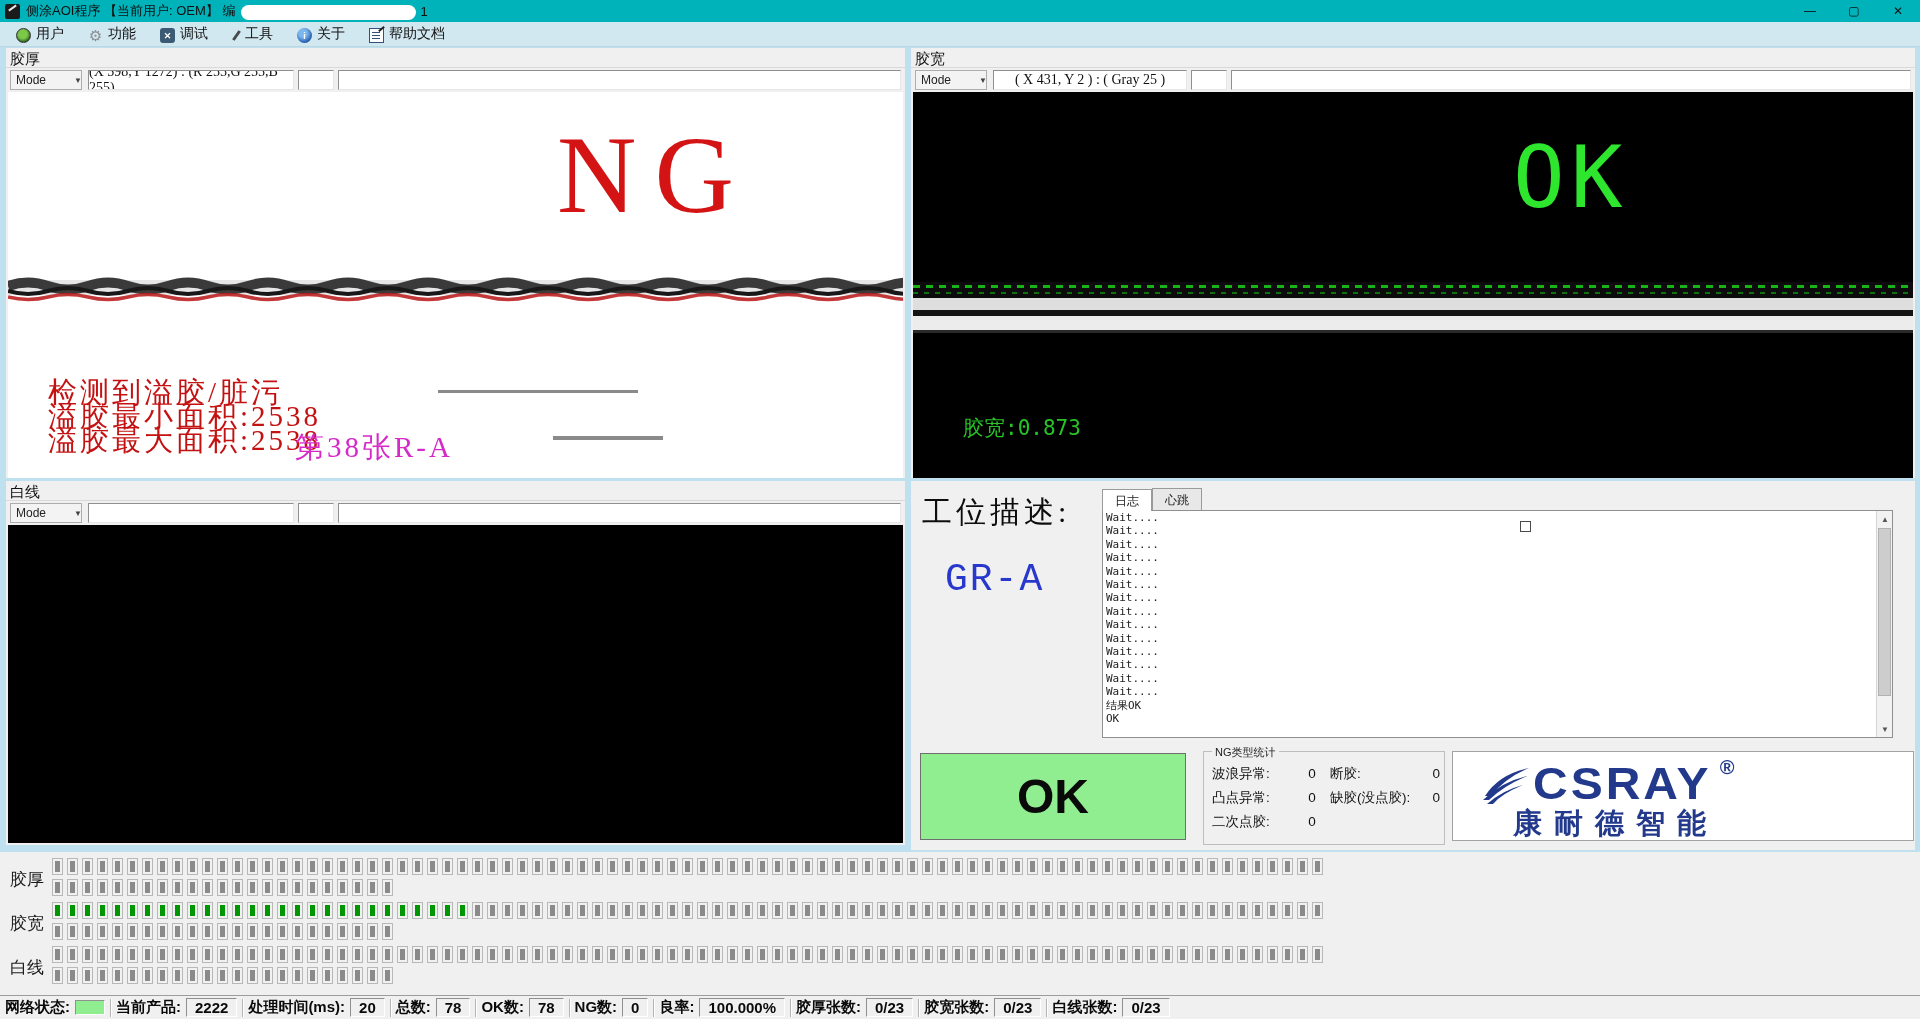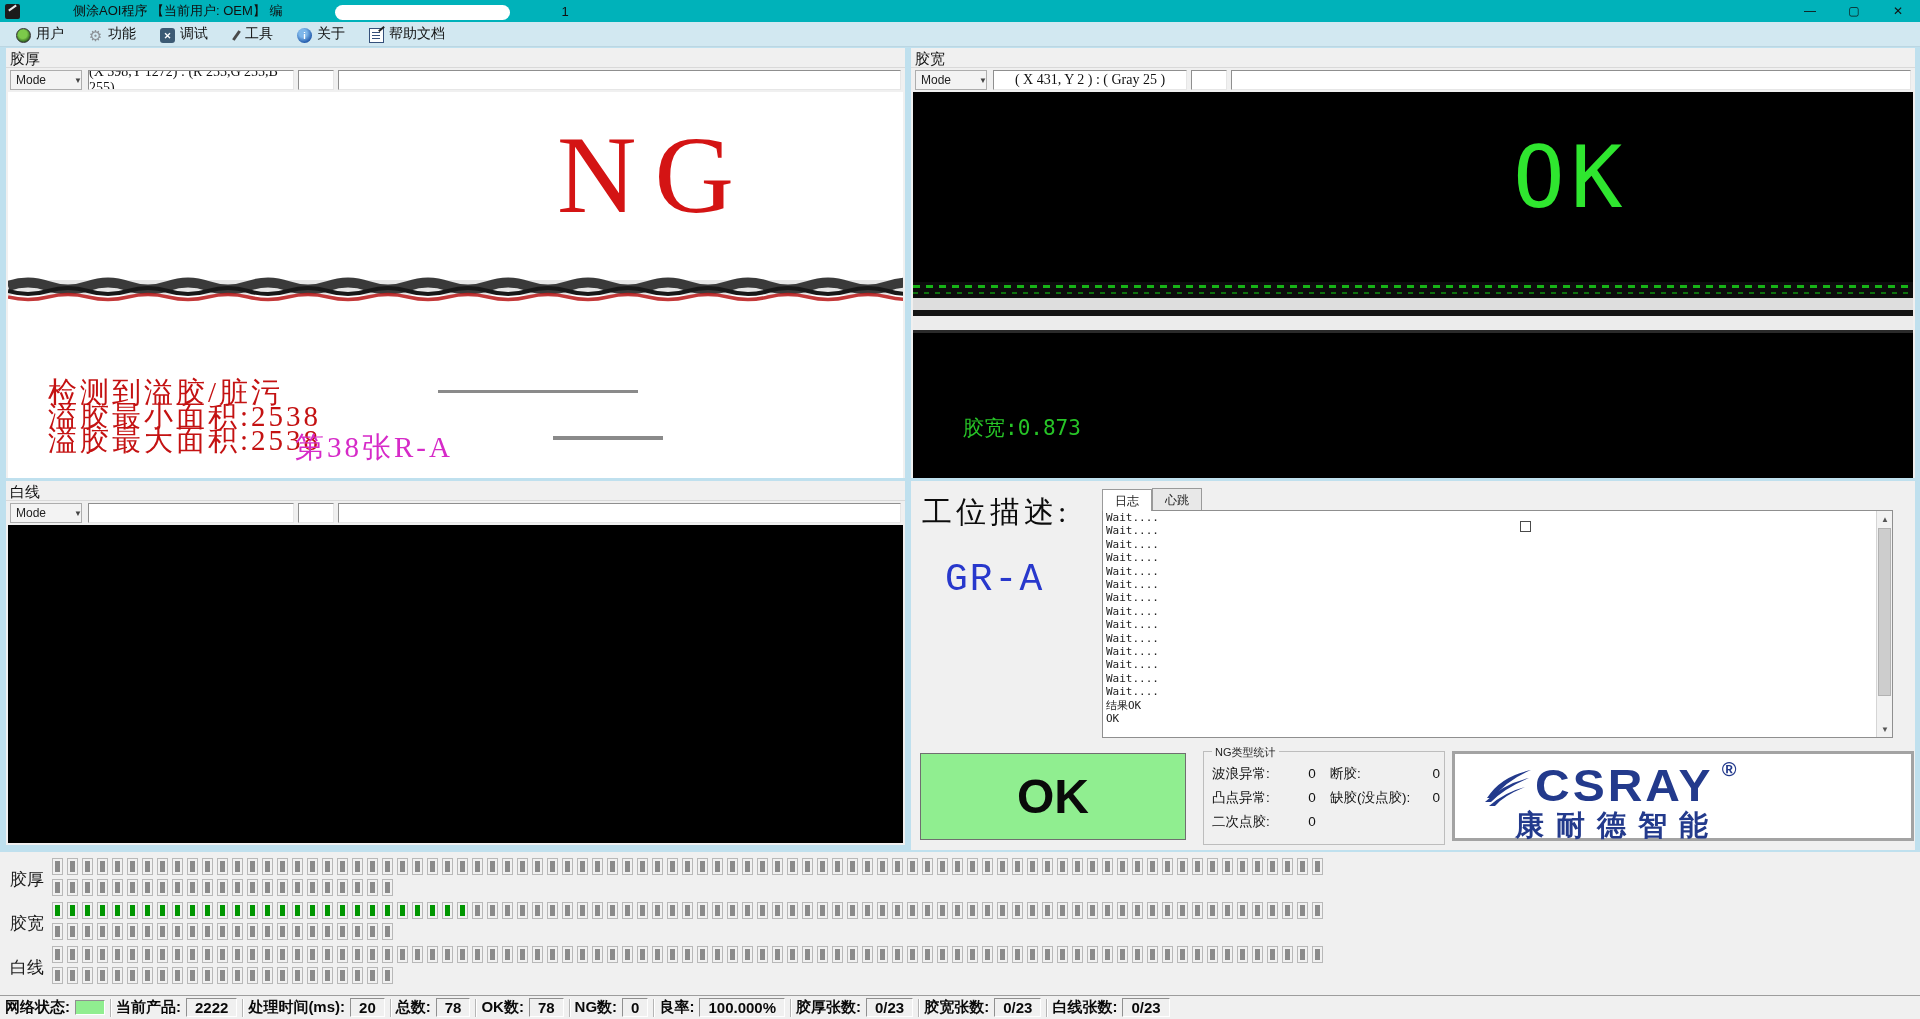--- a/index.html
+++ b/index.html
@@ -2,21 +2,21 @@
 <html><head>
 <meta charset="utf-8">
 <style>
   * { margin:0; padding:0; box-sizing:border-box; }
   html,body { width:1920px; height:1019px; overflow:hidden; }
   body { font-family:"Liberation Sans", sans-serif; background:#bfe0ee; }
   #app { position:relative; width:1920px; height:1019px; background:#bfe0ee; }
 
   
   .titlebar { position:absolute; left:0; top:0; width:1920px; height:22px;
-    background:#00b2ba; display:flex; align-items:center;gap:47px; }
+    background:#00b2ba; display:flex; align-items:center; }
   .app-icon { width:15px; height:15px; margin:0 6px 0 5px; background:#1b1b1b;
     border-radius:2px; position:relative; }
   .app-icon::after { content:""; position:absolute; left:3px; top:3px; width:9px; height:2px;
     background:#e8e8e8; transform:rotate(-35deg); }
   .title-text { font-size:13px; color:#101010; white-space:nowrap; }
   .title-scribble { display:inline-block; width:175px; height:15px; background:#ffffff;
     border-radius:8px; margin:0 4px -3px 6px; }
   .win-buttons { margin-left:auto; display:flex; height:22px; }
   .win-btn { width:44px; height:22px; display:flex; align-items:center; justify-content:center;
     font-size:12px; color:#111; cursor:pointer; }
@@ -112,21 +112,21 @@
   .ng-stats-title { position:absolute; left:8px; top:-7px; background:#f0f0f0; padding:0 3px;
     font-size:11px; color:#222; }
   .ng-stats-grid { position:absolute; left:8px; top:10px; width:230px; }
   .ng-row { display:flex; font-size:13.5px; color:#111; line-height:24px; }
   .ng-cell-label1 { width:82px; }
   .ng-cell-val1 { width:36px; text-align:center; }
   .ng-cell-label2 { width:92px; }
   .ng-cell-val2 { width:18px; text-align:right; }
 
   .logo-box { position:absolute; left:1452px; top:751px; width:462px; height:90px;
-    background:#ffffff; border:3px solid #a3a3a3; }
+    background:#ffffff; border:1px solid #a3a3a3; }
   .logo-row { position:absolute; left:28px; top:8px; display:flex; align-items:flex-start; }
   .logo-swoosh { margin-top:6px; }
   .logo-brand { font-size:48px; font-weight:800; color:#233a8c; letter-spacing:3px;
     line-height:1; transform:scaleY(.92); }
   .logo-reg { font-size:20px; color:#233a8c; font-weight:bold; margin:-4px 0 0 8px; }
   .logo-sub { position:absolute; left:60px; top:52px; font-size:29px; font-weight:bold;
     color:#233a8c; letter-spacing:12px; }
 
   
   .indicator-area { position:absolute; left:0; top:852px; width:1920px; height:143px; background:#f0f0f0; }

